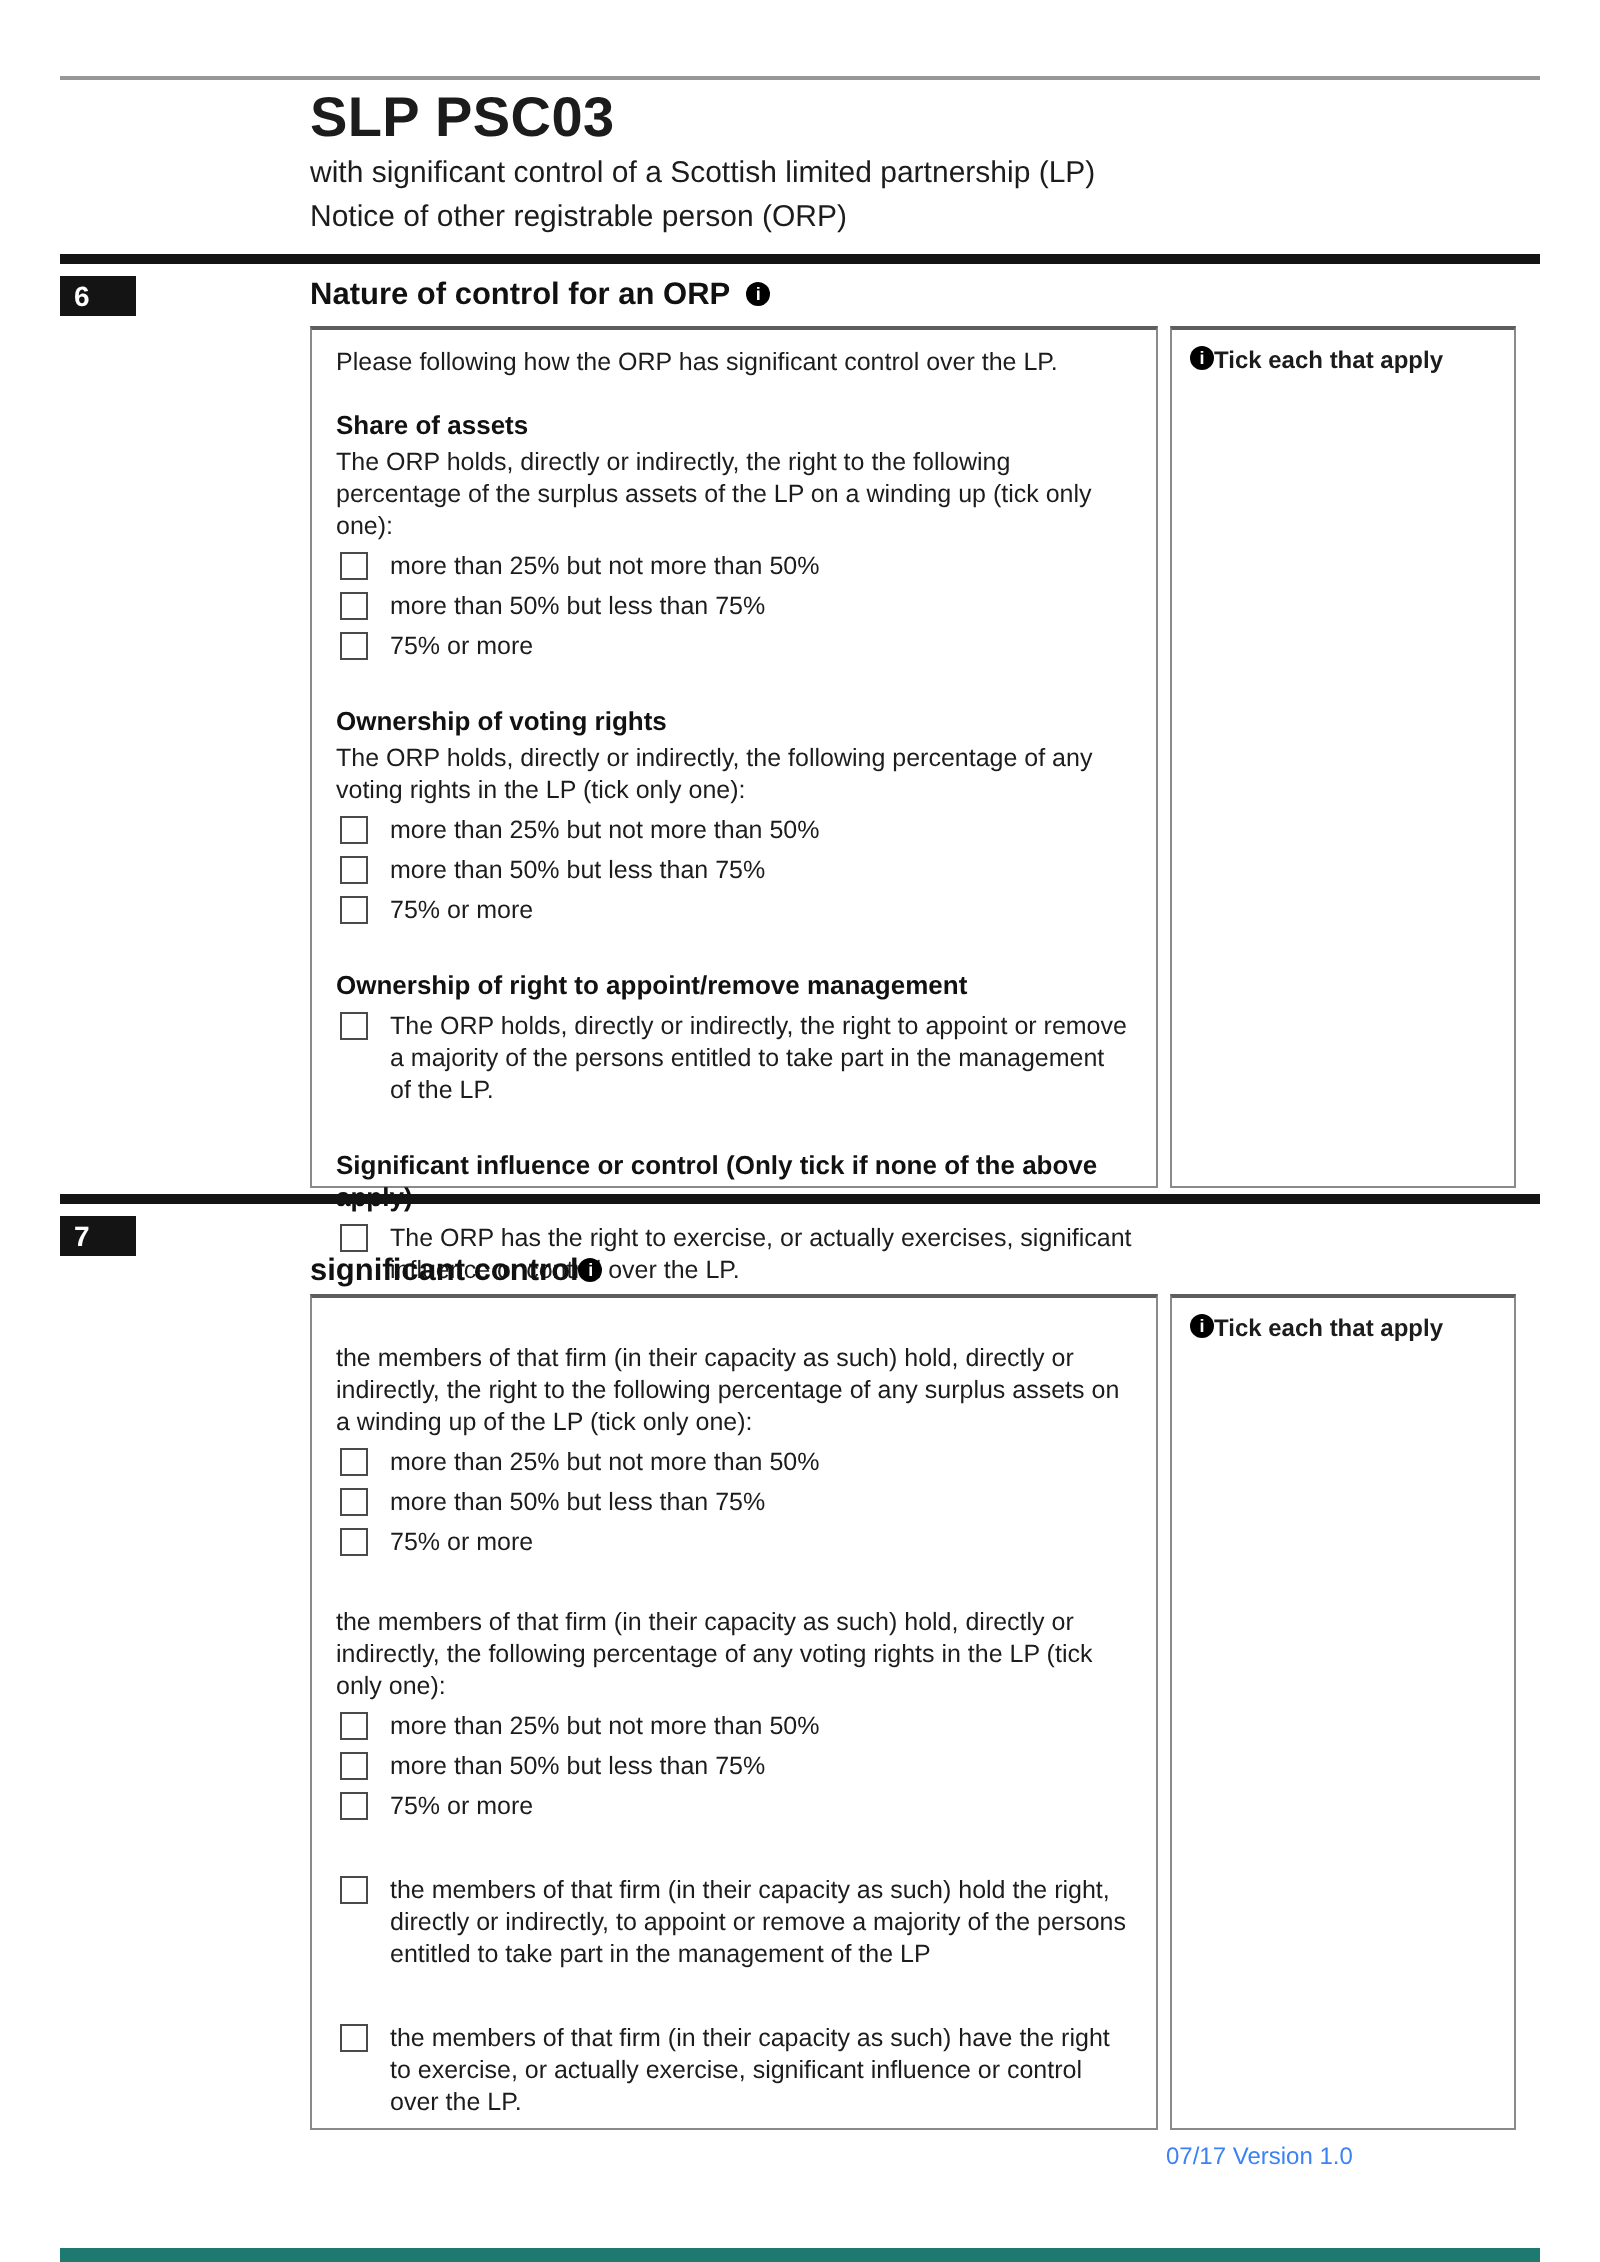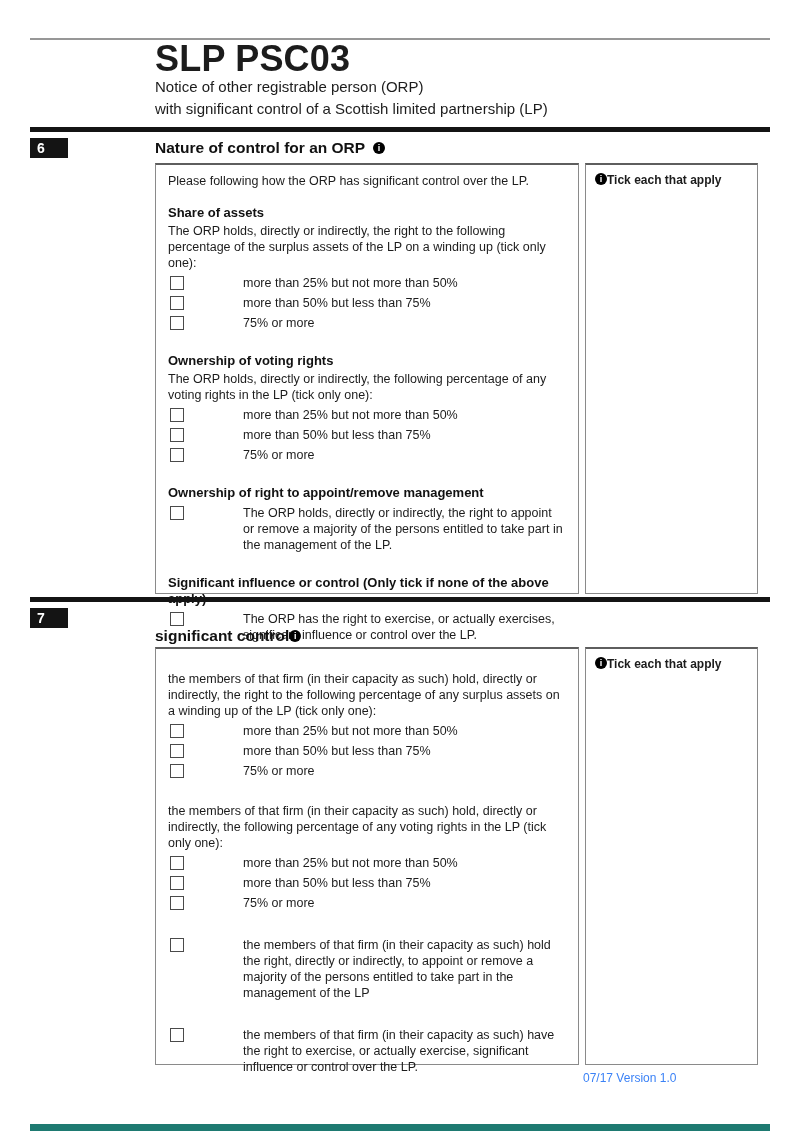--- a/index.html
+++ b/index.html
@@ -2,21 +2,21 @@
 <html><head>
 <meta charset="utf-8">
 <style>
   html,body{margin:0;padding:0;background:#fff;}
   .page{
     position:relative;width:800px;height:1131px;background:#ffffff;
     font-family:"Liberation Sans", sans-serif;color:#1c1c1c;overflow:hidden;
   }
   .topline{position:absolute;left:30px;top:38px;width:740px;height:2px;background:#979797;}
   .hdr{position:absolute;left:155px;top:44px;}
-  .hdr .code{font-size:36px;font-weight:700;letter-spacing:.2px;line-height:30px;}
+  .hdr .code{font-size:28px;font-weight:700;letter-spacing:.2px;line-height:30px;}
   .hdr .sub{font-size:15px;line-height:19px;margin-top:3px;}
   .bar{position:absolute;left:30px;width:740px;height:5px;background:#141414;}
   .bar6{top:127px;} .bar7{top:597px;}
   .badge{position:absolute;left:30px;width:31px;height:20px;background:#141414;color:#fff;
     font-size:14px;font-weight:700;line-height:20px;padding-left:7px;}
   .badge6{top:138px;} .badge7{top:608px;}
   .sec-title{position:absolute;left:155px;font-size:15.5px;font-weight:700;line-height:20px;color:#111;}
   .t6{top:138px;} .t7{top:606px;width:430px;}
   .info-icon{display:inline-block;width:12px;height:12px;border-radius:50%;background:#000;color:#fff;
     font-size:9px;font-weight:700;text-align:center;line-height:12px;vertical-align:2px;font-style:normal;}
@@ -30,36 +30,36 @@
   .side-inner{padding:8px 9px;font-size:11.5px;line-height:15px;}
   .side-title{font-weight:700;font-size:12px;}
   .side-note{margin-top:2px;padding-left:12px;color:#1c1c1c;}
   .grp-h{font-weight:700;font-size:13px;margin-top:16px;color:#111;}
   .grp-h.tight{margin-bottom:2px;}
   .desc{margin-top:2px;}
   .opts{margin-top:3px;}
   .opt{display:flex;align-items:flex-start;margin:4px 0;}
   .opt.spaced{margin-top:26px;}
   .cb{flex:0 0 auto;width:12px;height:12px;border:1.5px solid #4a4a4a;background:#fff;margin:1px 11px 0 2px;}
-  .opt .lbl{flex:1;margin-left:48px;}
+  .opt .lbl{flex:1;}
   .mt14{margin-top:14px;} .mt22{margin-top:22px;} .mt24{margin-top:24px;}
   .footer{position:absolute;left:583px;top:1071px;font-size:12px;color:#3b82f6;}
   .teal-bar{position:absolute;left:30px;top:1124px;width:740px;height:7px;background:#1e7a71;}
 </style>
 </head>
 <body>
 
 <div class="page">
 
   <div class="topline"></div>
 
   <div class="hdr">
     <div class="code">SLP PSC03</div>
+    <div class="sub">with significant control of a Scottish limited partnership (LP)</div>
     <div class="sub">Notice of other registrable person (ORP)</div>
-    <div class="sub">with significant control of a Scottish limited partnership (LP)</div>
   </div>
 
   <div class="bar bar6"></div>
   <div class="badge badge6">6</div>
   <div class="sec-title t6"><span>Nature of control for an ORP</span><span class="gap"></span><span class="info-icon">i</span></div>
 
   <div class="box main6">
     <div class="box-inner">
       <div>Please following how the ORP has significant control over the LP.</div>
 

